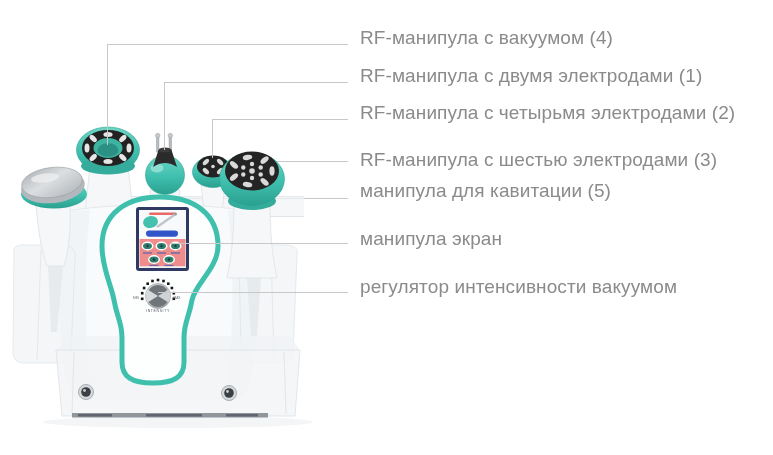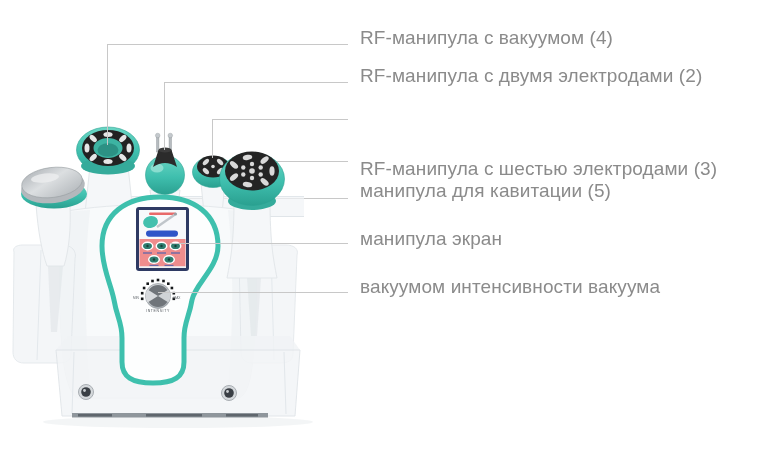--- a/index.html
+++ b/index.html
@@ -229,19 +229,20 @@
     <g stroke="#c8c8c8" stroke-width="1" fill="none" shape-rendering="crispEdges">
       <polyline points="348,44 107,44 107,145"></polyline>
       <polyline points="348,82 164,82 164,150"></polyline>
       <polyline points="348,119 212,119 212,158"></polyline>
       <polyline points="170,243 348,243"></polyline>
       <polyline points="158,292 348,292"></polyline>
     </g>
   </svg>
 
   <div class="callout-label" style="top:27px">RF-манипула с вакуумом (4)</div>
-  <div class="callout-label" style="top:65px">RF-манипула с двумя электродами (2)</div>
-  <div class="callout-label" style="top:158px">RF-манипула с шестью электродами (3)</div>
+  <div class="callout-label" style="top:65px">RF-манипула с двумя электродами (1)</div>
+  <div class="callout-label" style="top:102px">RF-манипула с четырьмя электродами (2)</div>
+  <div class="callout-label" style="top:149px">RF-манипула с шестью электродами (3)</div>
   <div class="callout-label" style="top:180px">манипула для кавитации (5)</div>
   <div class="callout-label" style="top:228px">манипула экран</div>
-  <div class="callout-label" style="top:276px">вакуумом интенсивности вакуума</div>
+  <div class="callout-label" style="top:276px">регулятор интенсивности вакуумом</div>
 
 </div>
 
 </body></html>

